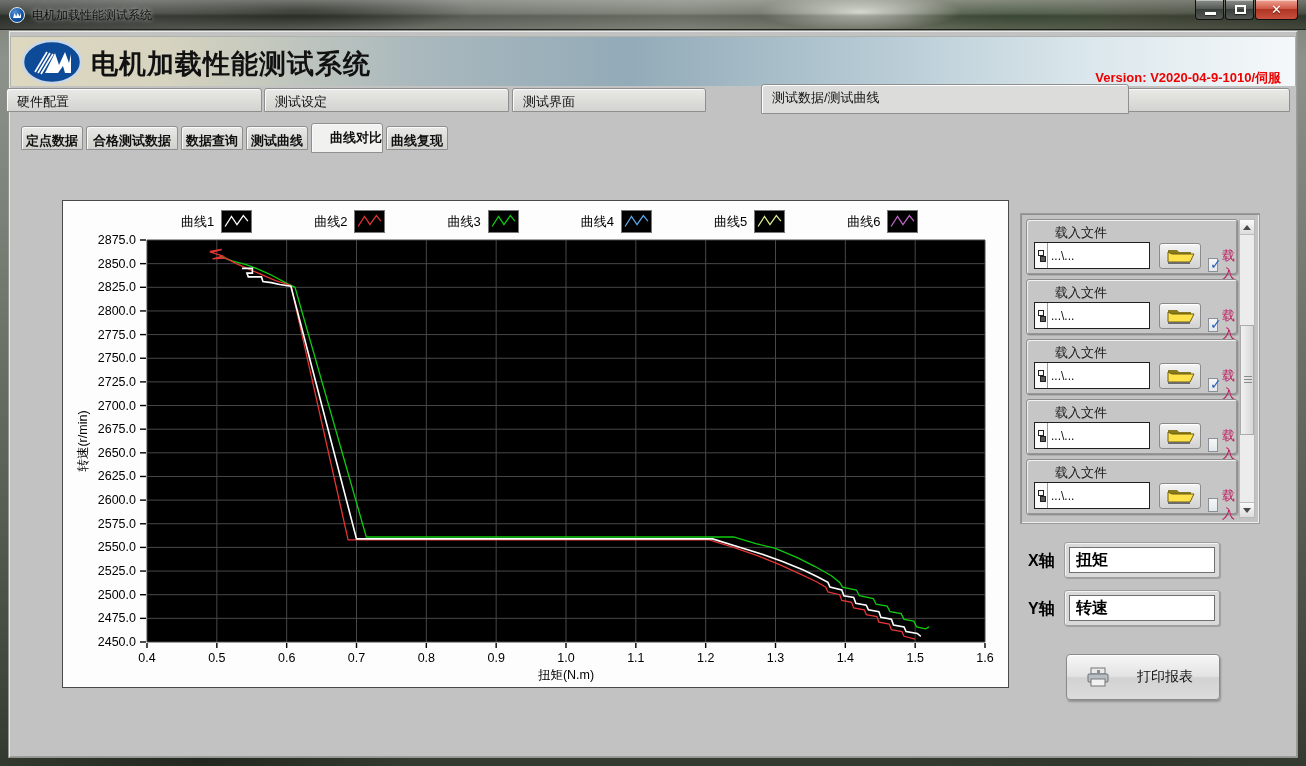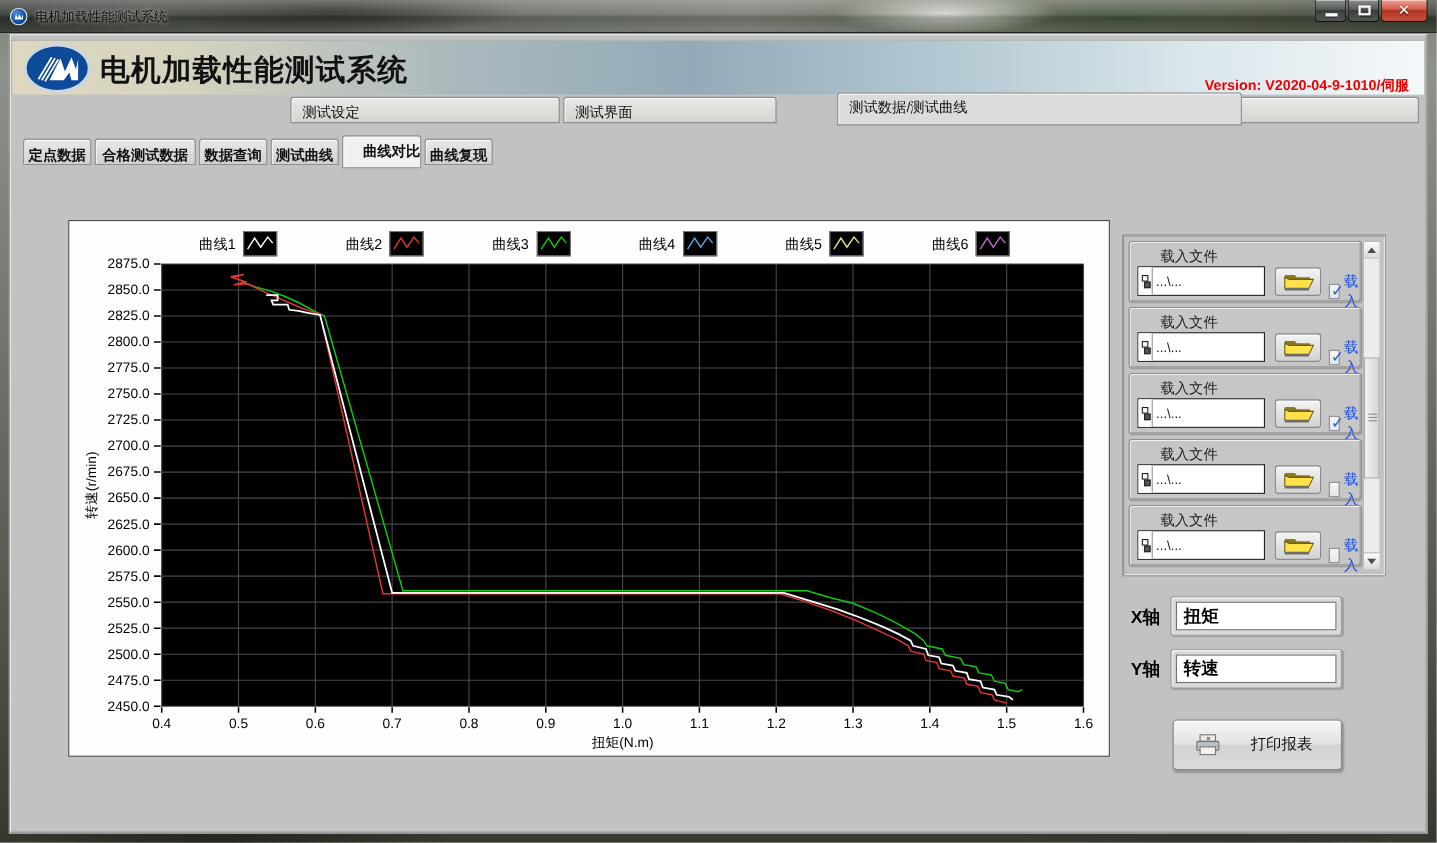--- a/index.html
+++ b/index.html
@@ -91,21 +91,21 @@
   .path-glyph { width:13px; height:100%; border-right:1px solid #9a9a9a; position:relative; background:#fbfbfb; flex:0 0 13px; }
   .path-glyph::before { content:""; position:absolute; left:3px; top:7px; width:4px; height:4px; border:1px solid #222; }
   .path-glyph::after { content:""; position:absolute; left:5px; top:13px; width:4px; height:4px; border:1px solid #222; background:#555; }
   .path-input { border:none; outline:none; width:96px; font-size:12px; color:#111; padding-left:3px; background:transparent; font-family:inherit; }
   .browse-btn { position:absolute; left:132px; top:23px; width:42px; height:26px;
     background:linear-gradient(180deg,#f4f4f4,#d2d2d2); border:1px solid #8b8b8b; border-radius:3px;
     box-shadow:inset 0 1px 0 #fff; }
   .load-check-wrap { position:absolute; left:181px; top:27px; display:flex; align-items:center; }
   .load-check { width:14px; height:14px; background:linear-gradient(180deg,#f6f6f6,#e3e7ea); border:1px solid #8a9097; position:relative; }
   .load-check.checked::after { content:"✓"; position:absolute; left:1px; top:-3px; color:#2b5fc0; font-size:14px; font-weight:bold; }
-  .load-check-label { font-size:13px; color:#1d4ed8; margin-left:4px; }
+  .load-check-label { font-size:13px; color:#be185d; margin-left:4px; }
 
   
   .vscroll { position:absolute; right:4px; top:5px; width:16px; height:299px; background:#ececec; border:1px solid #b9b9b9; }
   .vs-btn { position:absolute; left:0; width:14px; height:15px; background:linear-gradient(180deg,#fbfbfb,#dcdcdc); border-bottom:1px solid #bdbdbd; }
   .vs-btn.down { bottom:0; border-top:1px solid #bdbdbd; border-bottom:none; }
   .tri-up { position:absolute; left:3px; top:5px; width:0; height:0; border-left:4px solid transparent; border-right:4px solid transparent; border-bottom:5px solid #4a4a4a; }
   .tri-down { position:absolute; left:3px; top:5px; width:0; height:0; border-left:4px solid transparent; border-right:4px solid transparent; border-top:5px solid #4a4a4a; }
   .vs-thumb { position:absolute; left:0; top:105px; width:14px; height:110px;
     background:linear-gradient(90deg,#f2f2f2,#d7d7d7); border:1px solid #ababab; }
   .vs-grip { position:absolute; left:3px; top:50px; width:8px; height:1px; background:#8a8a8a;
@@ -158,20 +158,21 @@
         <path d="M14,33 L26,13"></path>
           <path d="M17,34 L29,14"></path>
           <path d="M20,35 L32,15"></path>
       </g>
       <path d="M24,34 L34,14 L38,26 L44,13 L48,24 L50,15 L50,34 L44,34 L42,27 L37,34 Z" fill="#fff"></path>
     </svg>
     <div class="header-title">电机加载性能测试系统</div>
     <div class="version"><span>Version:</span><span> V2020-04-9-1010/伺服</span></div>
   </div>
 
+  <div class="main-tab" style="left:6px;width:256px;">硬件配置</div>
   <div class="main-tab" style="left:264px;width:245px;">测试设定</div>
   <div class="main-tab" style="left:512px;width:194px;">测试界面</div>
   <div class="main-tab active" style="left:761px;width:368px;">测试数据/测试曲线</div>
   <div class="main-tab" style="left:1068px;width:222px;">帮助</div>
 
   <div class="sub-tab" style="left:21px;width:62px;">定点数据</div>
   <div class="sub-tab" style="left:86px;width:92px;">合格测试数据</div>
   <div class="sub-tab" style="left:181px;width:62px;">数据查询</div>
   <div class="sub-tab" style="left:246px;width:62px;">测试曲线</div>
   <div class="sub-tab active" style="left:311px;width:72px;">曲线对比</div>

